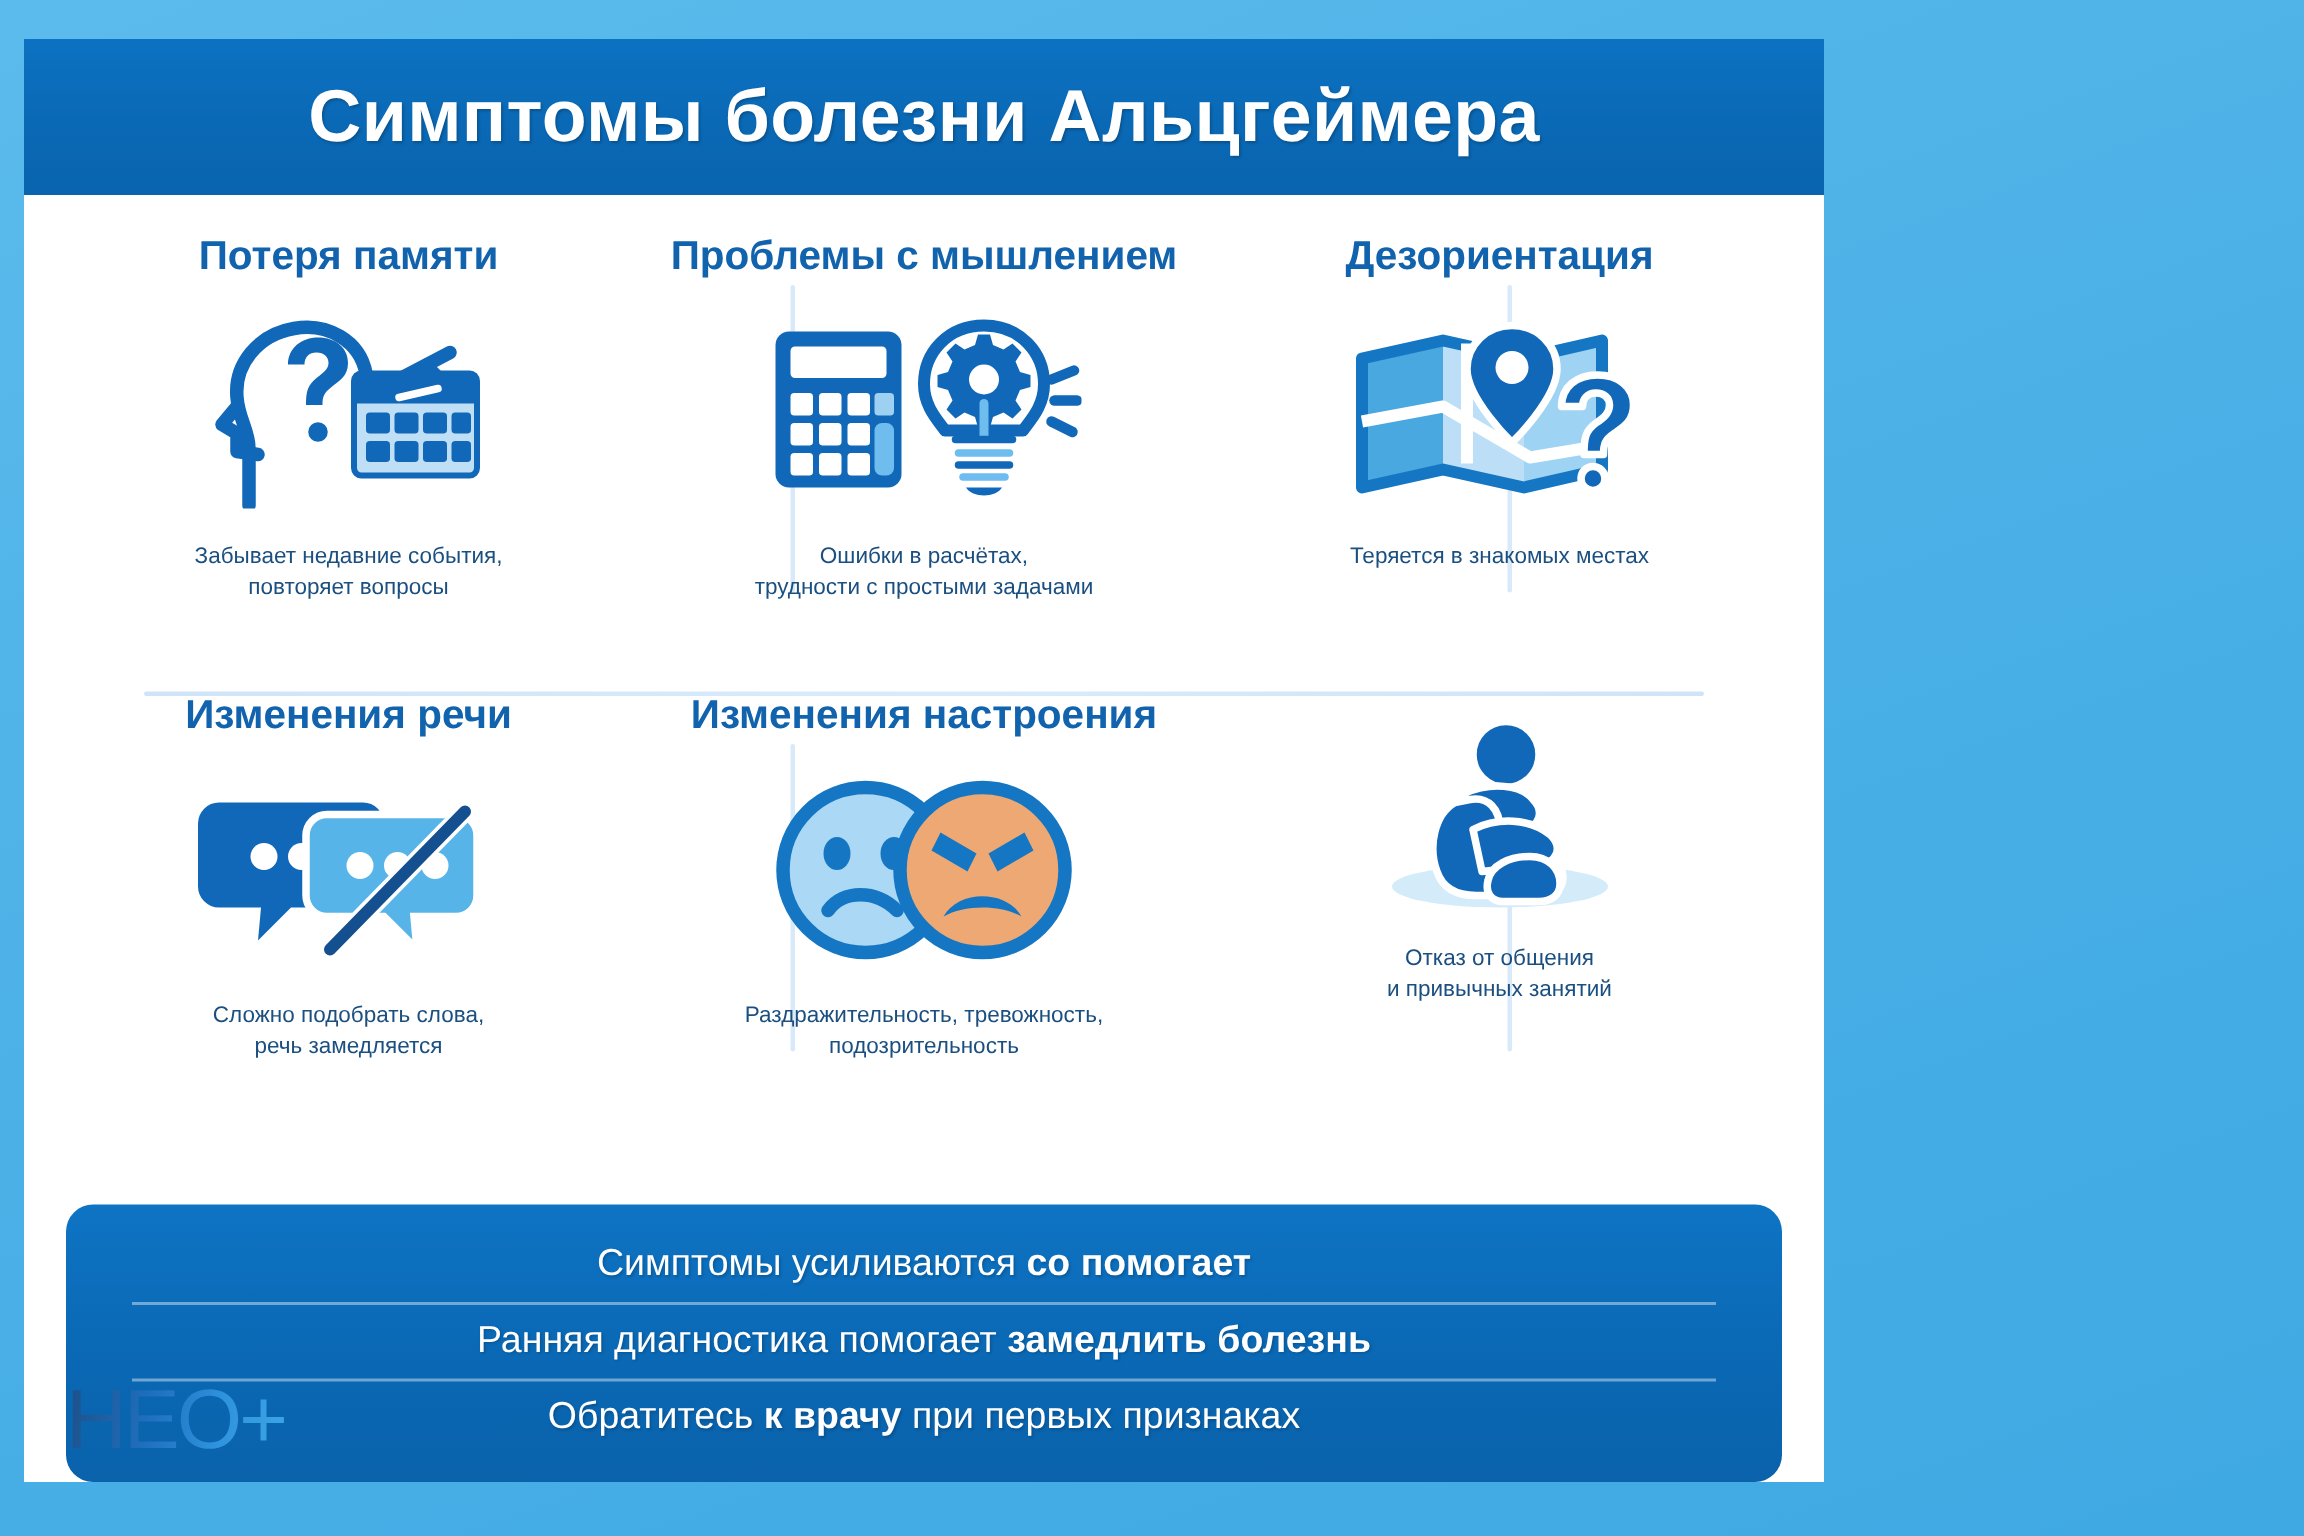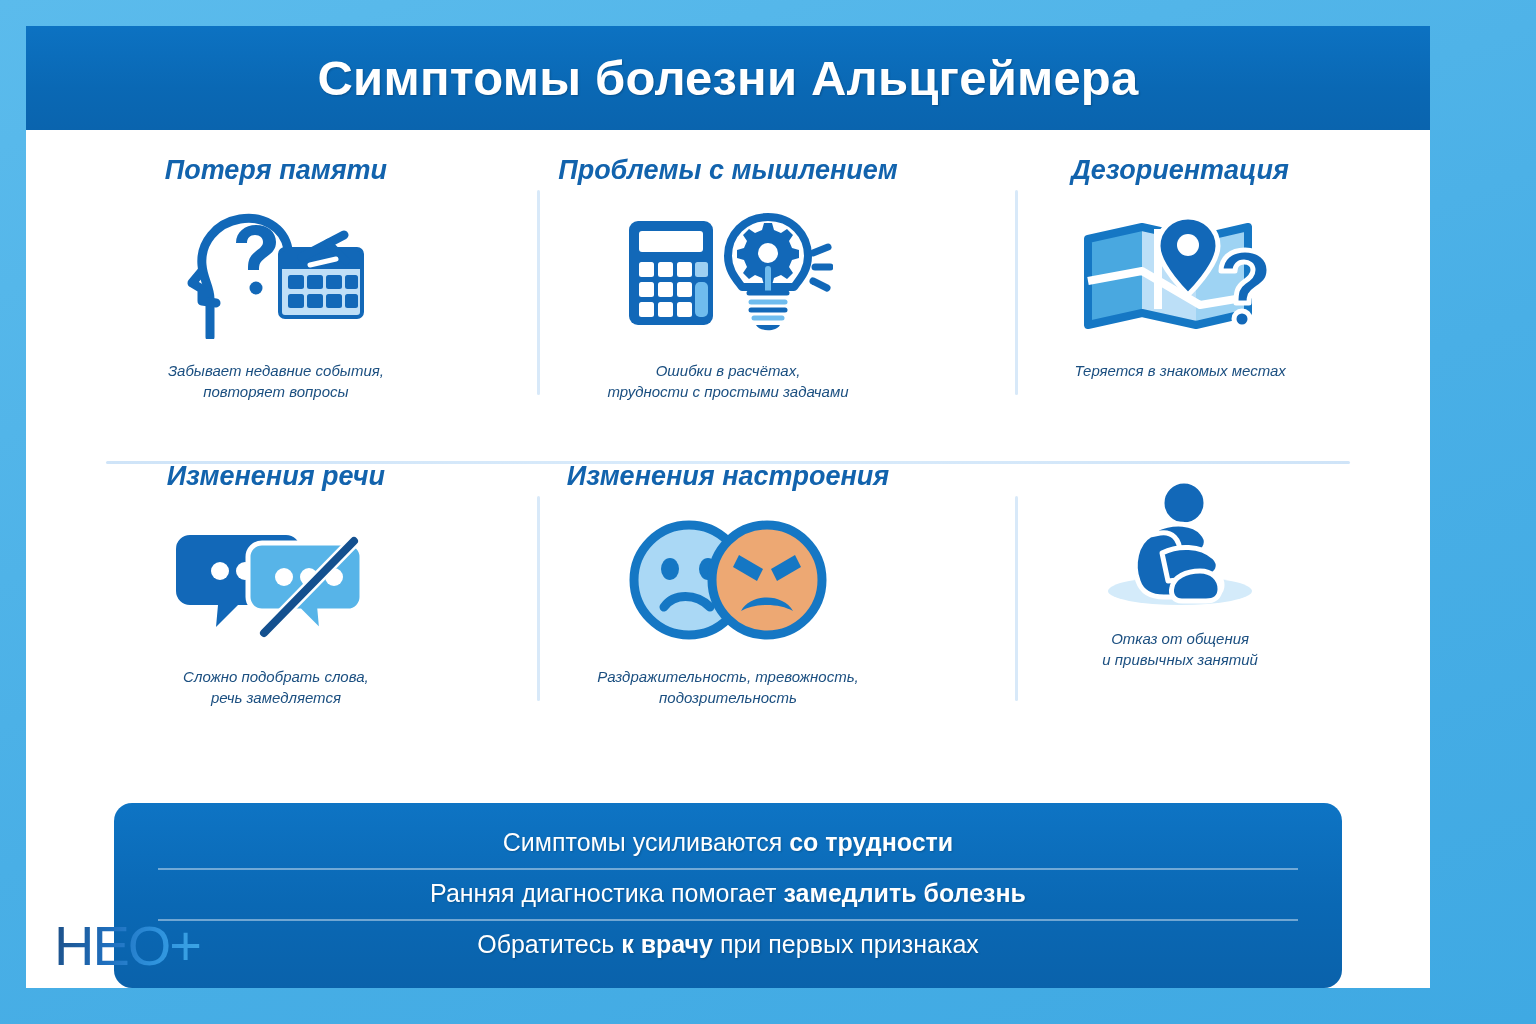--- a/index.html
+++ b/index.html
@@ -18,23 +18,23 @@
   #poster {
     position: relative;
     width: 1536px;
     height: 1024px;
     background: linear-gradient(160deg, #5bbbec 0%, #49afe6 55%, #3fa9e3 100%);
   }
 
   
   #card {
     position: absolute;
-    left: 26px;
+    left: 16px;
     top: 26px;
-    width: 1404px;
+    width: 1200px;
     height: 962px;
     background: #ffffff;
     display: flex;
     flex-direction: column;
   }
 
   
   #header {
     height: 104px;
     background: linear-gradient(180deg, #0c72c2 0%, #0a68b4 60%, #0a64ae 100%);
@@ -56,21 +56,20 @@
   #grid {
     position: relative;
     flex: 1 1 auto;
     padding: 26px 28px 0 28px;
   }
 
   .row {
     position: relative;
     display: flex;
     height: 306px;
-    font-style: italic;
   }
 
   .cell {
     flex: 1 1 0;
     position: relative;
     display: flex;
     flex-direction: column;
     align-items: center;
     padding: 0 14px;
   }
@@ -362,21 +361,21 @@
             </svg>
           </div>
           <div class="cell-desc">Отказ от общения<br>и привычных занятий</div>
         </div>
       </div>
     </div>
 
     <div id="footer-wrap">
       <div id="footer">
         <div class="foot-line">
-          <span>Симптомы усиливаются </span><b>со трудности</b><span></span>
+          <span>Симптомы усиливаются </span><b>со помогает</b><span></span>
         </div>
         <div class="foot-line">
           <span>Ранняя диагностика помогает </span><b>замедлить болезнь</b><span></span>
         </div>
         <div class="foot-line">
           <span>Обратитесь </span><b>к врачу</b><span> при первых признаках</span>
         </div>
       </div>
     </div>
 

